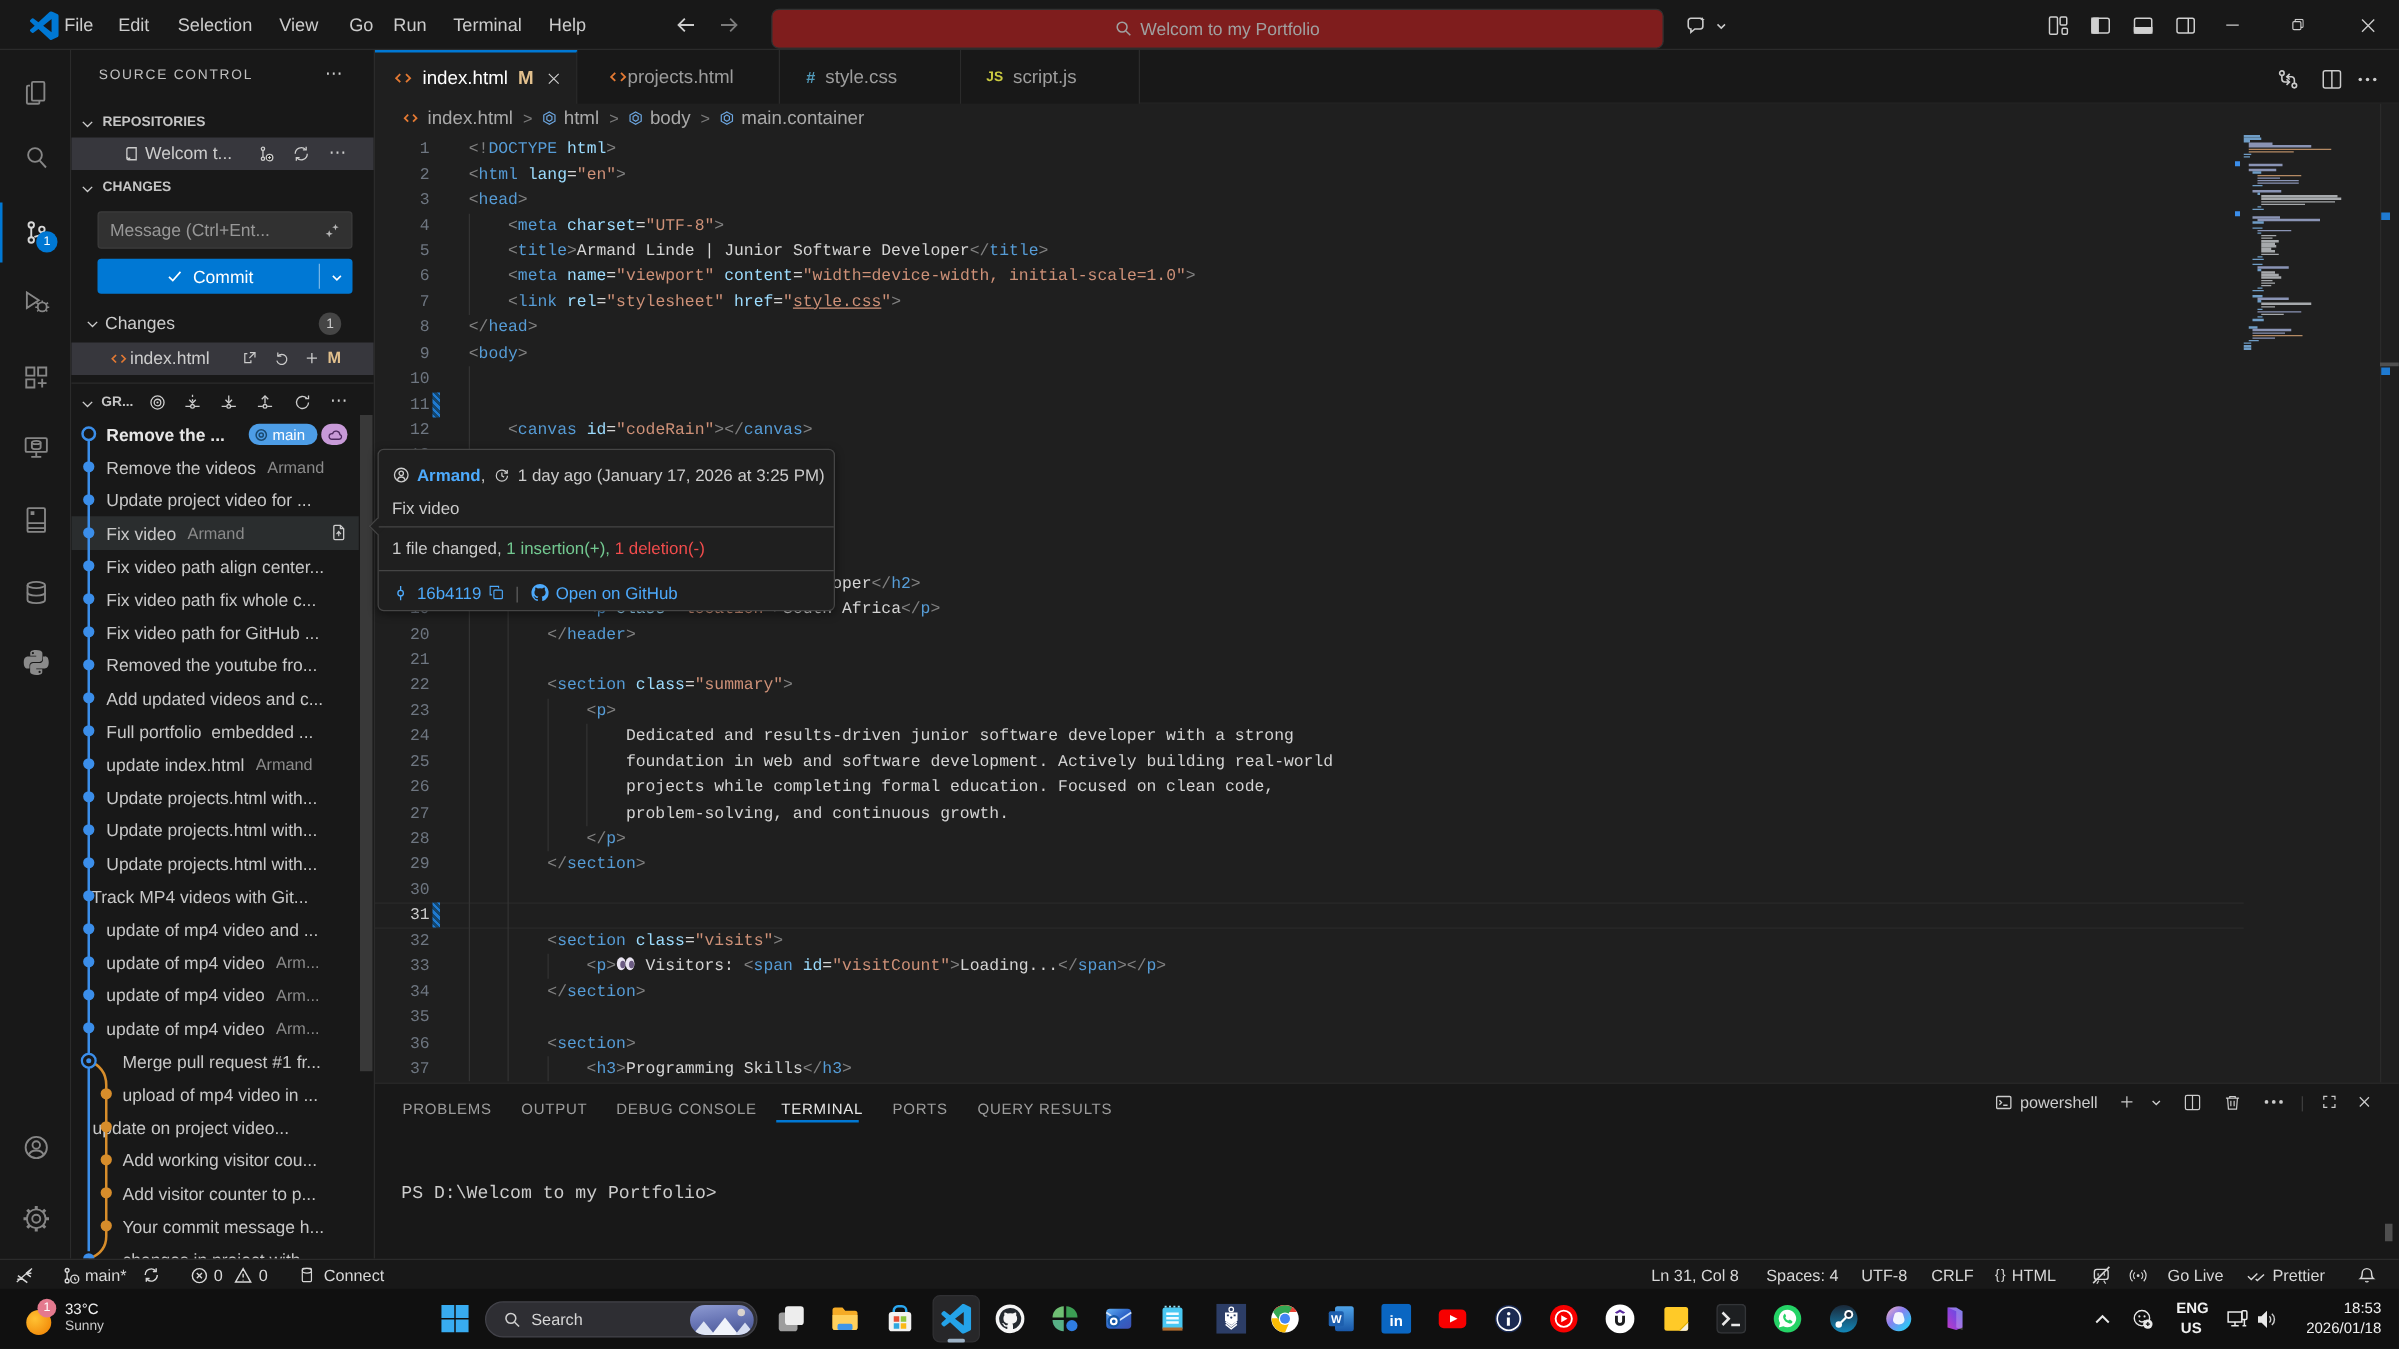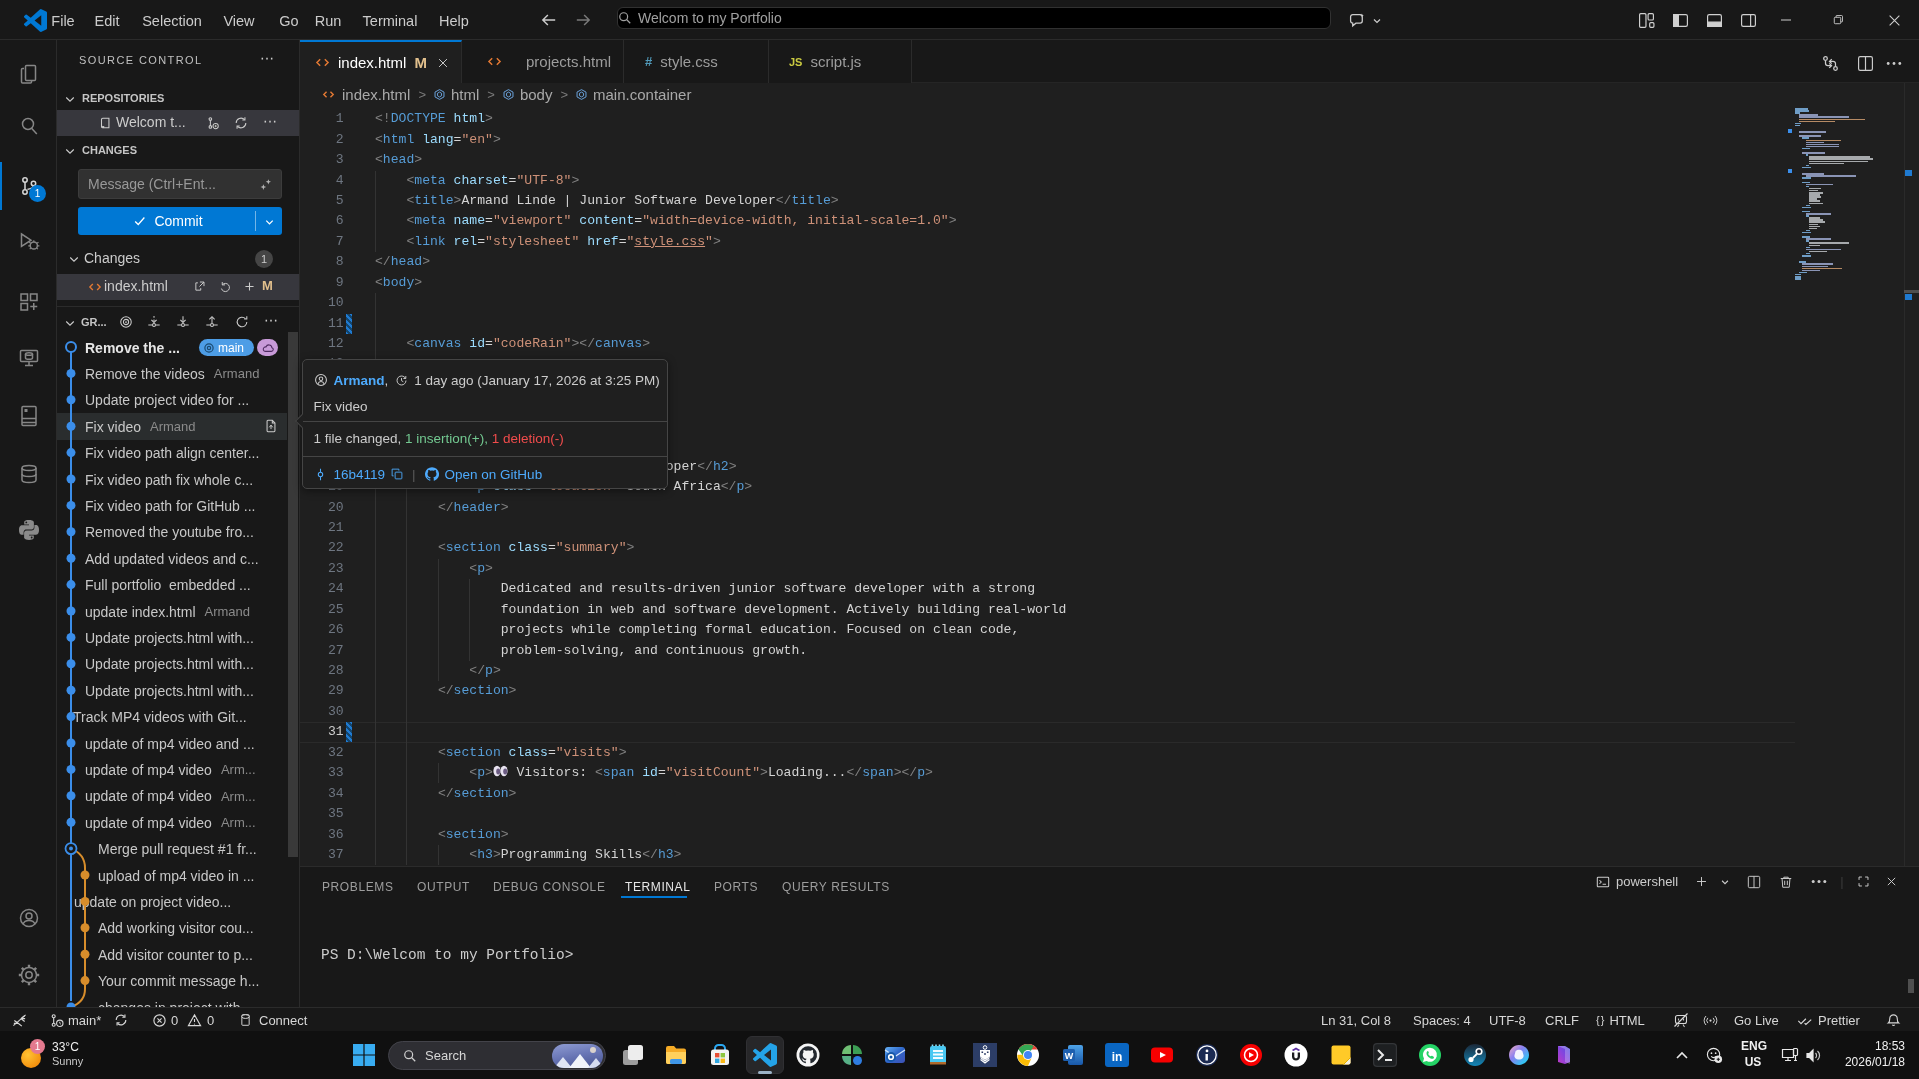--- a/index.html
+++ b/index.html
@@ -6,21 +6,21 @@
 *{box-sizing:border-box;margin:0;padding:0}
 html,body{width:1919px;height:1079px;overflow:hidden;background:#1f1f1f;font-family:"Liberation Sans",sans-serif;-webkit-font-smoothing:antialiased}
 .abs{position:absolute}
 .flex{display:flex;align-items:center}
 svg{display:block}
 #app{position:absolute;left:0;top:0;width:1919px;height:1079px}
 
 #titlebar{left:0;top:0;width:1919px;height:40px;background:#181818;border-bottom:1px solid #2b2b2b}
 .menu{color:#cccccc;font-size:14.5px}
 .menu span{display:inline-block}
-#cmdcenter{left:617px;top:7px;width:714px;height:22px;background:#000000;border:1px solid #313131;border-radius:6px;color:#a0a0a0;font-size:14px;display:flex;align-items:center;justify-content:flex-start}
+#cmdcenter{left:617px;top:7px;width:714px;height:32px;background:#7f1d1d;border:1px solid #313131;border-radius:6px;color:#a0a0a0;font-size:14px;display:flex;align-items:center;justify-content:center}
 .wbtn{width:45px;height:40px;display:flex;align-items:center;justify-content:center;color:#cccccc}
 
 #activitybar{left:0;top:40px;width:57px;height:967px;background:#181818;border-right:1px solid #2b2b2b}
 .aicon{position:absolute;left:0;width:57px;height:48px;display:flex;align-items:center;justify-content:center;color:#868686}
 
 #sidebar{left:57px;top:40px;width:243px;height:967px;background:#181818;border-right:1px solid #2b2b2b;overflow:hidden}
 .sechdr{font-size:11px;font-weight:bold;color:#c5c5c5}
 .crow{position:absolute;left:0;width:232px;height:27px;display:flex;align-items:center;color:#c8c8c8;font-size:14px;white-space:nowrap}
 .crow .t{overflow:hidden;white-space:nowrap}
 .crow .au{color:#8b8b8b;font-size:13px;margin-left:9px}
@@ -458,21 +458,21 @@
     <span style="margin-left:8px">index.html</span>
     <span style="margin-left:8px;color:#e2c08d;font-weight:bold">M</span>
     <svg style="margin-left:9px" width="14" height="14" viewBox="0 0 16 16" stroke="#cccccc" stroke-width="1.1">
           <path d="m3.5 3.5 9 9M12.5 3.5l-9 9"></path>
         </svg>
   </div>
   <div class="tab" style="left:162px;width:162px">
     <svg width="15" height="13" viewBox="0 0 16 14" fill="none" stroke="#e37933" stroke-width="1.6" style="margin-left:25px">
           <path d="M5.5 3.5 2 7l3.5 3.5M10.5 3.5 14 7l-3.5 3.5"></path>
         </svg>
-    <span style="margin-left:24px">projects.html</span>
+    <span style="margin-left:0">projects.html</span>
   </div>
   <div class="tab" style="left:324px;width:145px">
     <span style="margin-left:21px;color:#519aba;font-weight:bold;font-size:13px">#</span>
     <span style="margin-left:8px">style.css</span>
   </div>
   <div class="tab" style="left:469px;width:143px">
     <span style="margin-left:20px;color:#cbcb41;font-weight:bold;font-size:11px">JS</span>
     <span style="margin-left:8px">script.js</span>
   </div>
   <svg class="abs" style="left:1522px;top:15px" width="17" height="17" viewBox="0 0 16 16" fill="none" stroke="#cccccc" stroke-width="1.2">

